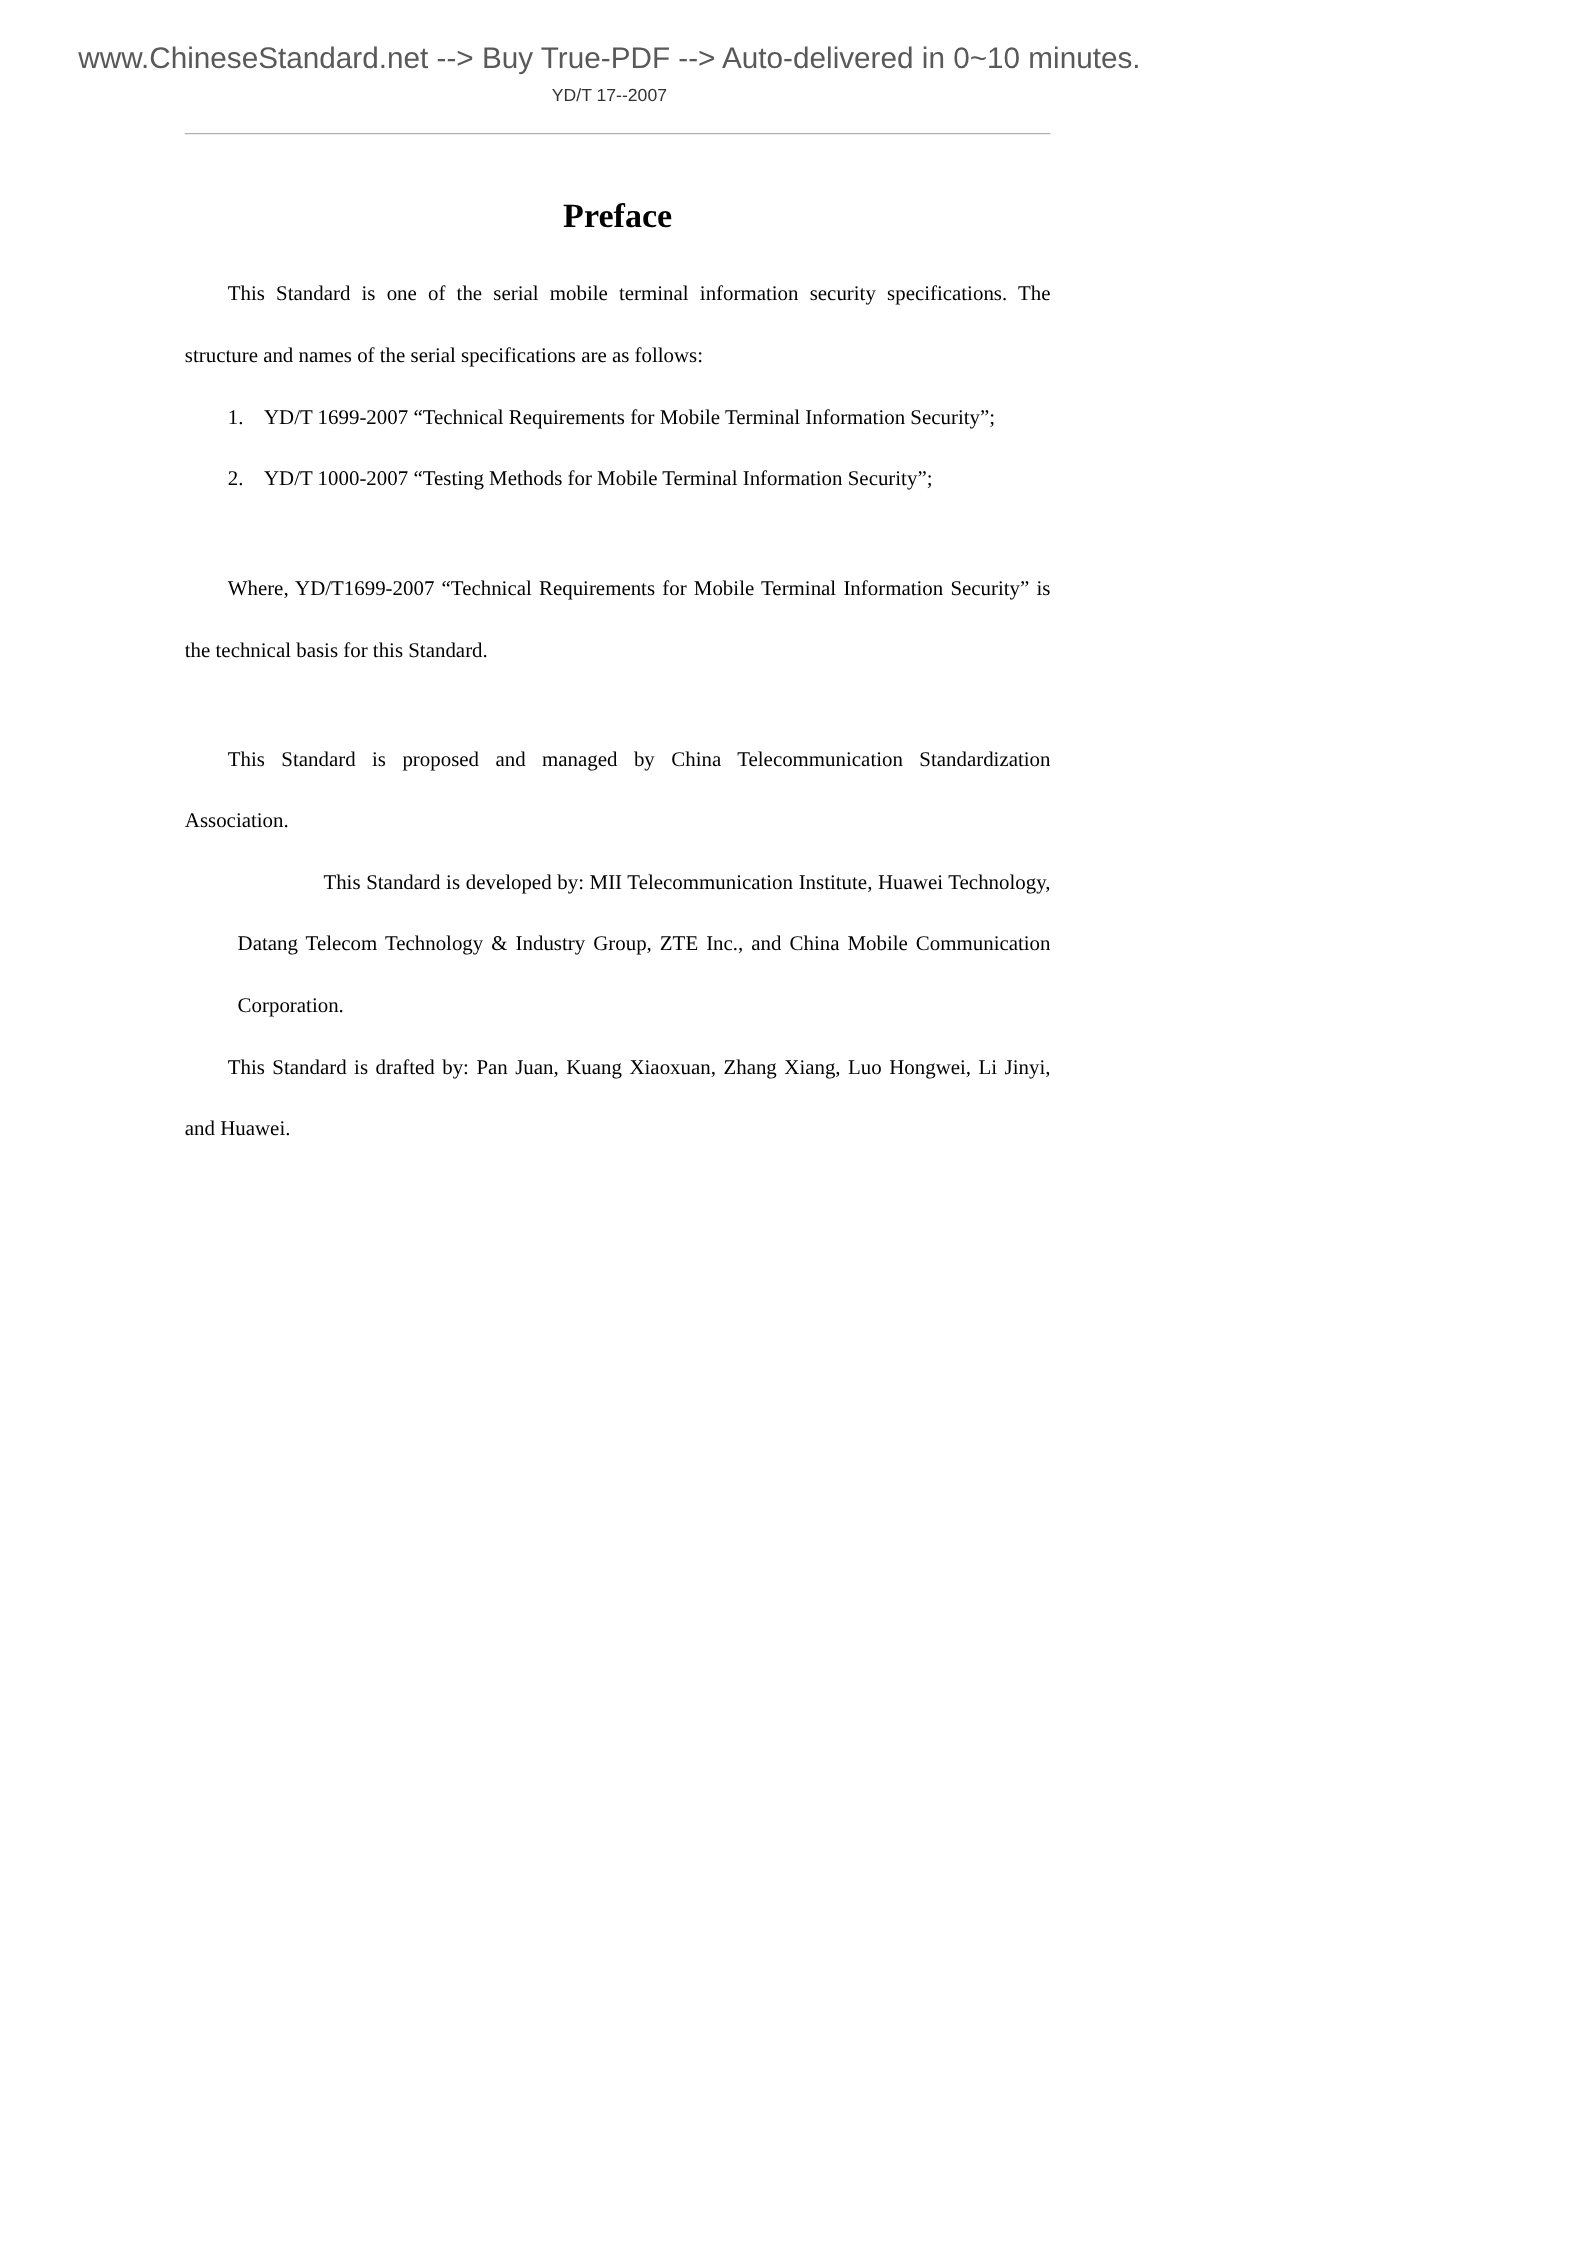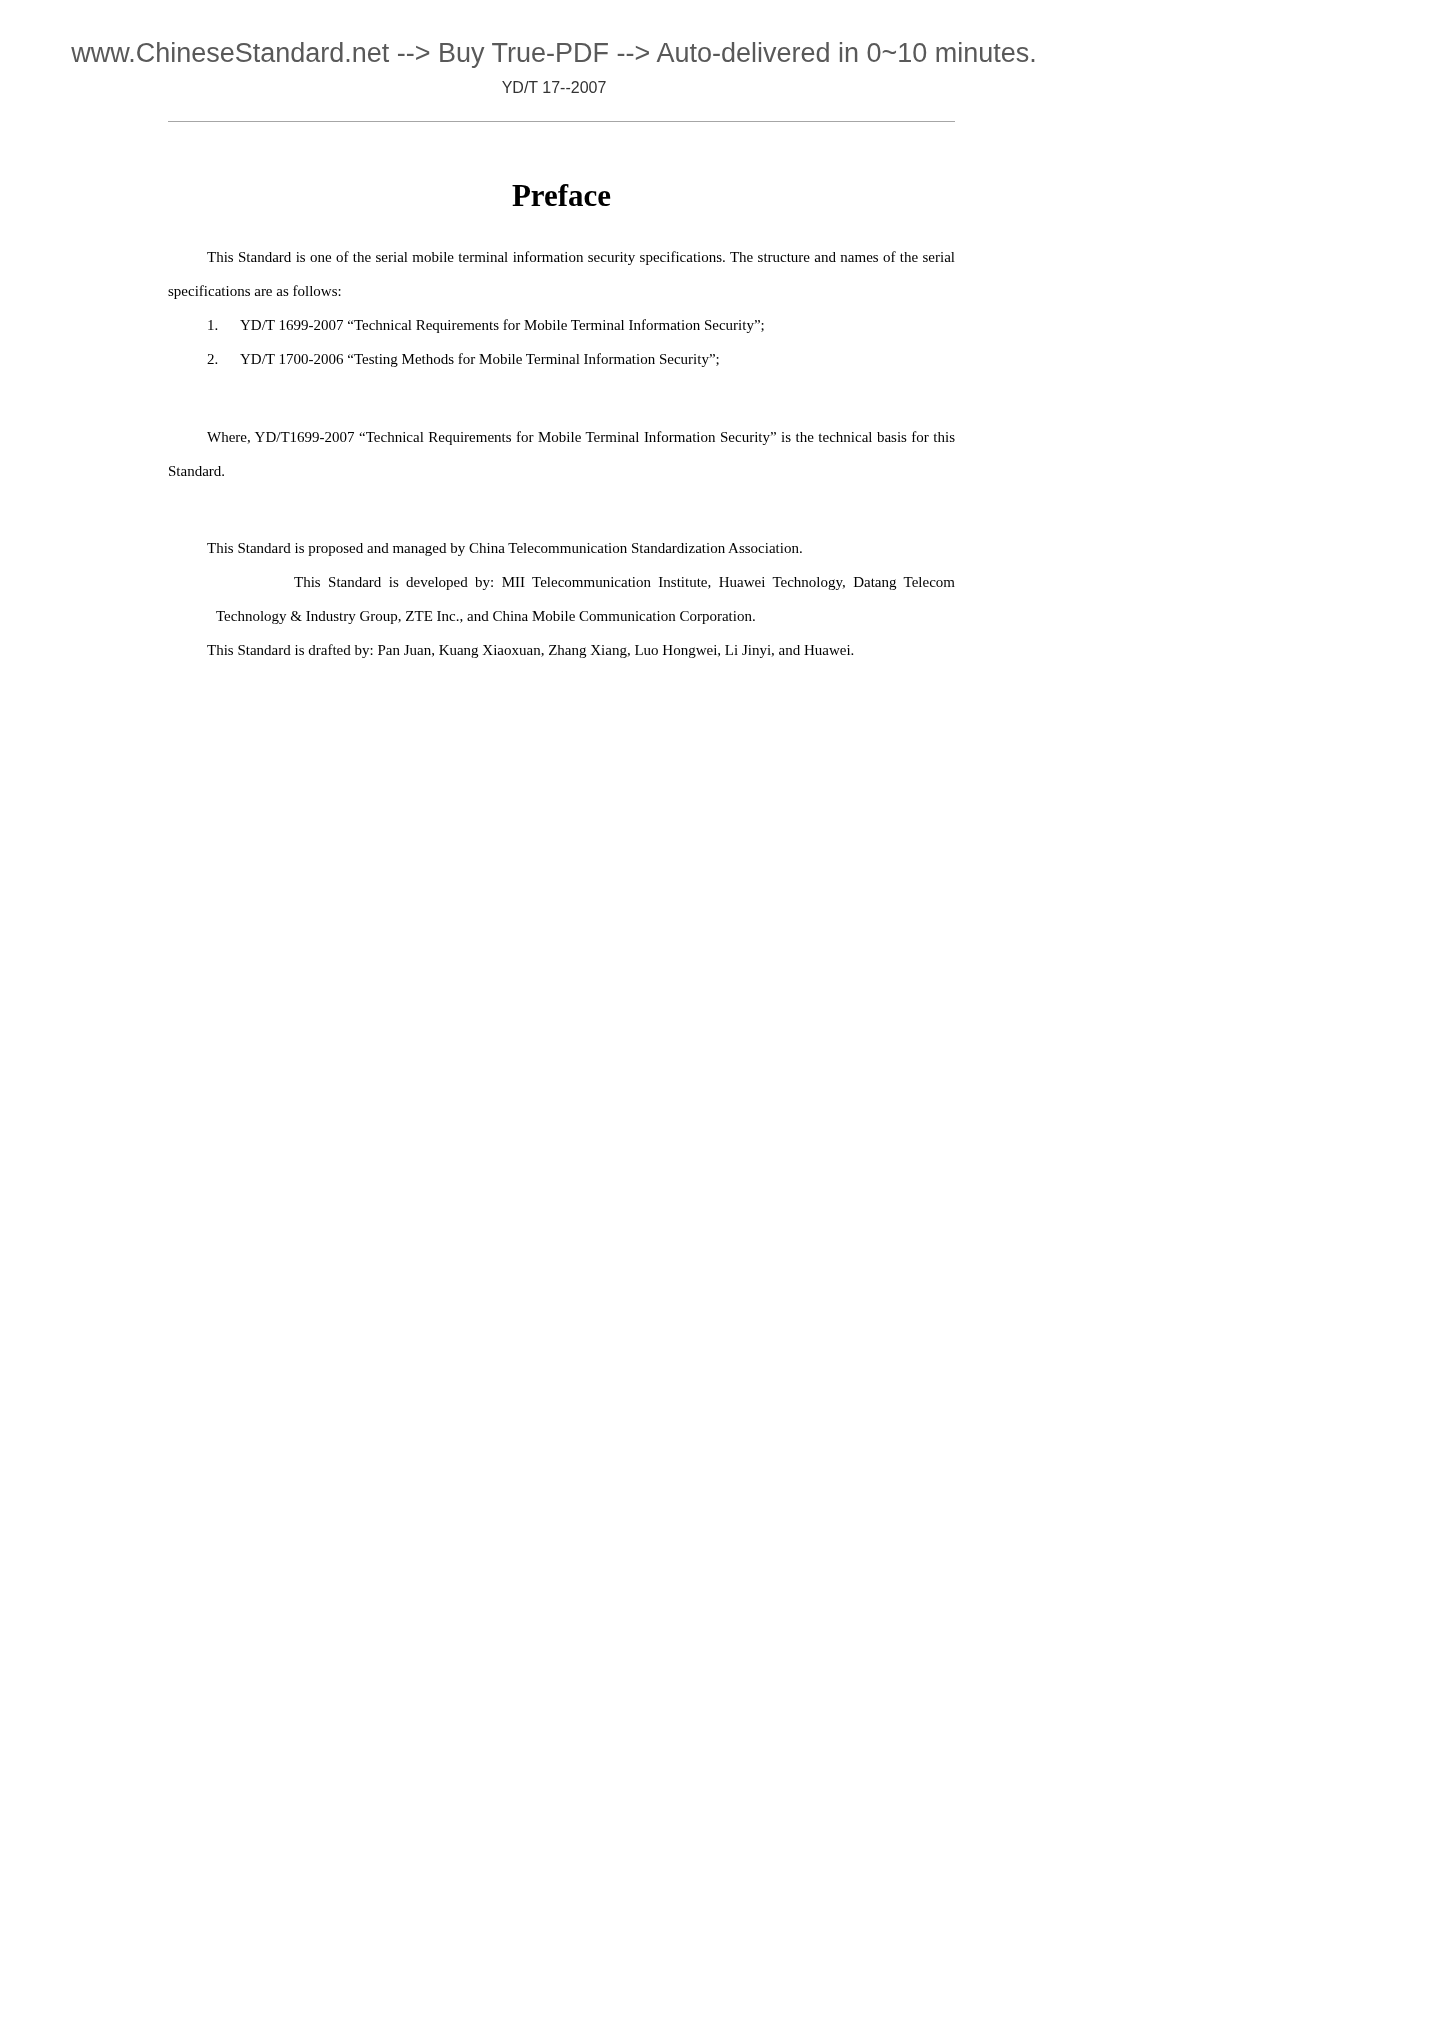--- a/index.html
+++ b/index.html
@@ -57,22 +57,22 @@
     font-weight: bold;
     line-height: 1.25;
   }
 
   
   .body-text {
     position: absolute;
     top: 240px;
     left: 168px;
     width: 787px;
-    font-size: 15px;
-    line-height: 34px;
+    font-size: 19px;
+    line-height: 56px;
     text-align: justify;
   }
   .para { margin: 0; text-indent: 39px; }
   .para.indent-lg { text-indent: 78px; margin-left: 48px; }
   .list-item {
     position: relative;
     margin: 0;
     padding-left: 72px;
     text-indent: 0;
   }
@@ -128,21 +128,21 @@
 
     <p class="para">This Standard is one of the serial mobile terminal information security specifications. The structure and names of the serial specifications are as follows:</p>
 
     <div class="list-item">
       <span class="list-num">1.</span>
       <span>YD/T 1699-2007 “Technical Requirements for Mobile Terminal Information Security”;</span>
     </div>
 
     <div class="list-item">
       <span class="list-num">2.</span>
-      <span>YD/T 1700-2006 “Testing Methods for Mobile Terminal Information Security”;</span>
+      <span>YD/T 1000-2007 “Testing Methods for Mobile Terminal Information Security”;</span>
     </div>
 
     <div class="spacer"></div>
 
     <p class="para">Where, YD/T1699-2007 “Technical Requirements for Mobile Terminal Information Security” is the technical basis for this Standard.</p>
 
     <div class="spacer"></div>
 
     <p class="para">This Standard is proposed and managed by China Telecommunication Standardization Association.</p>
 

